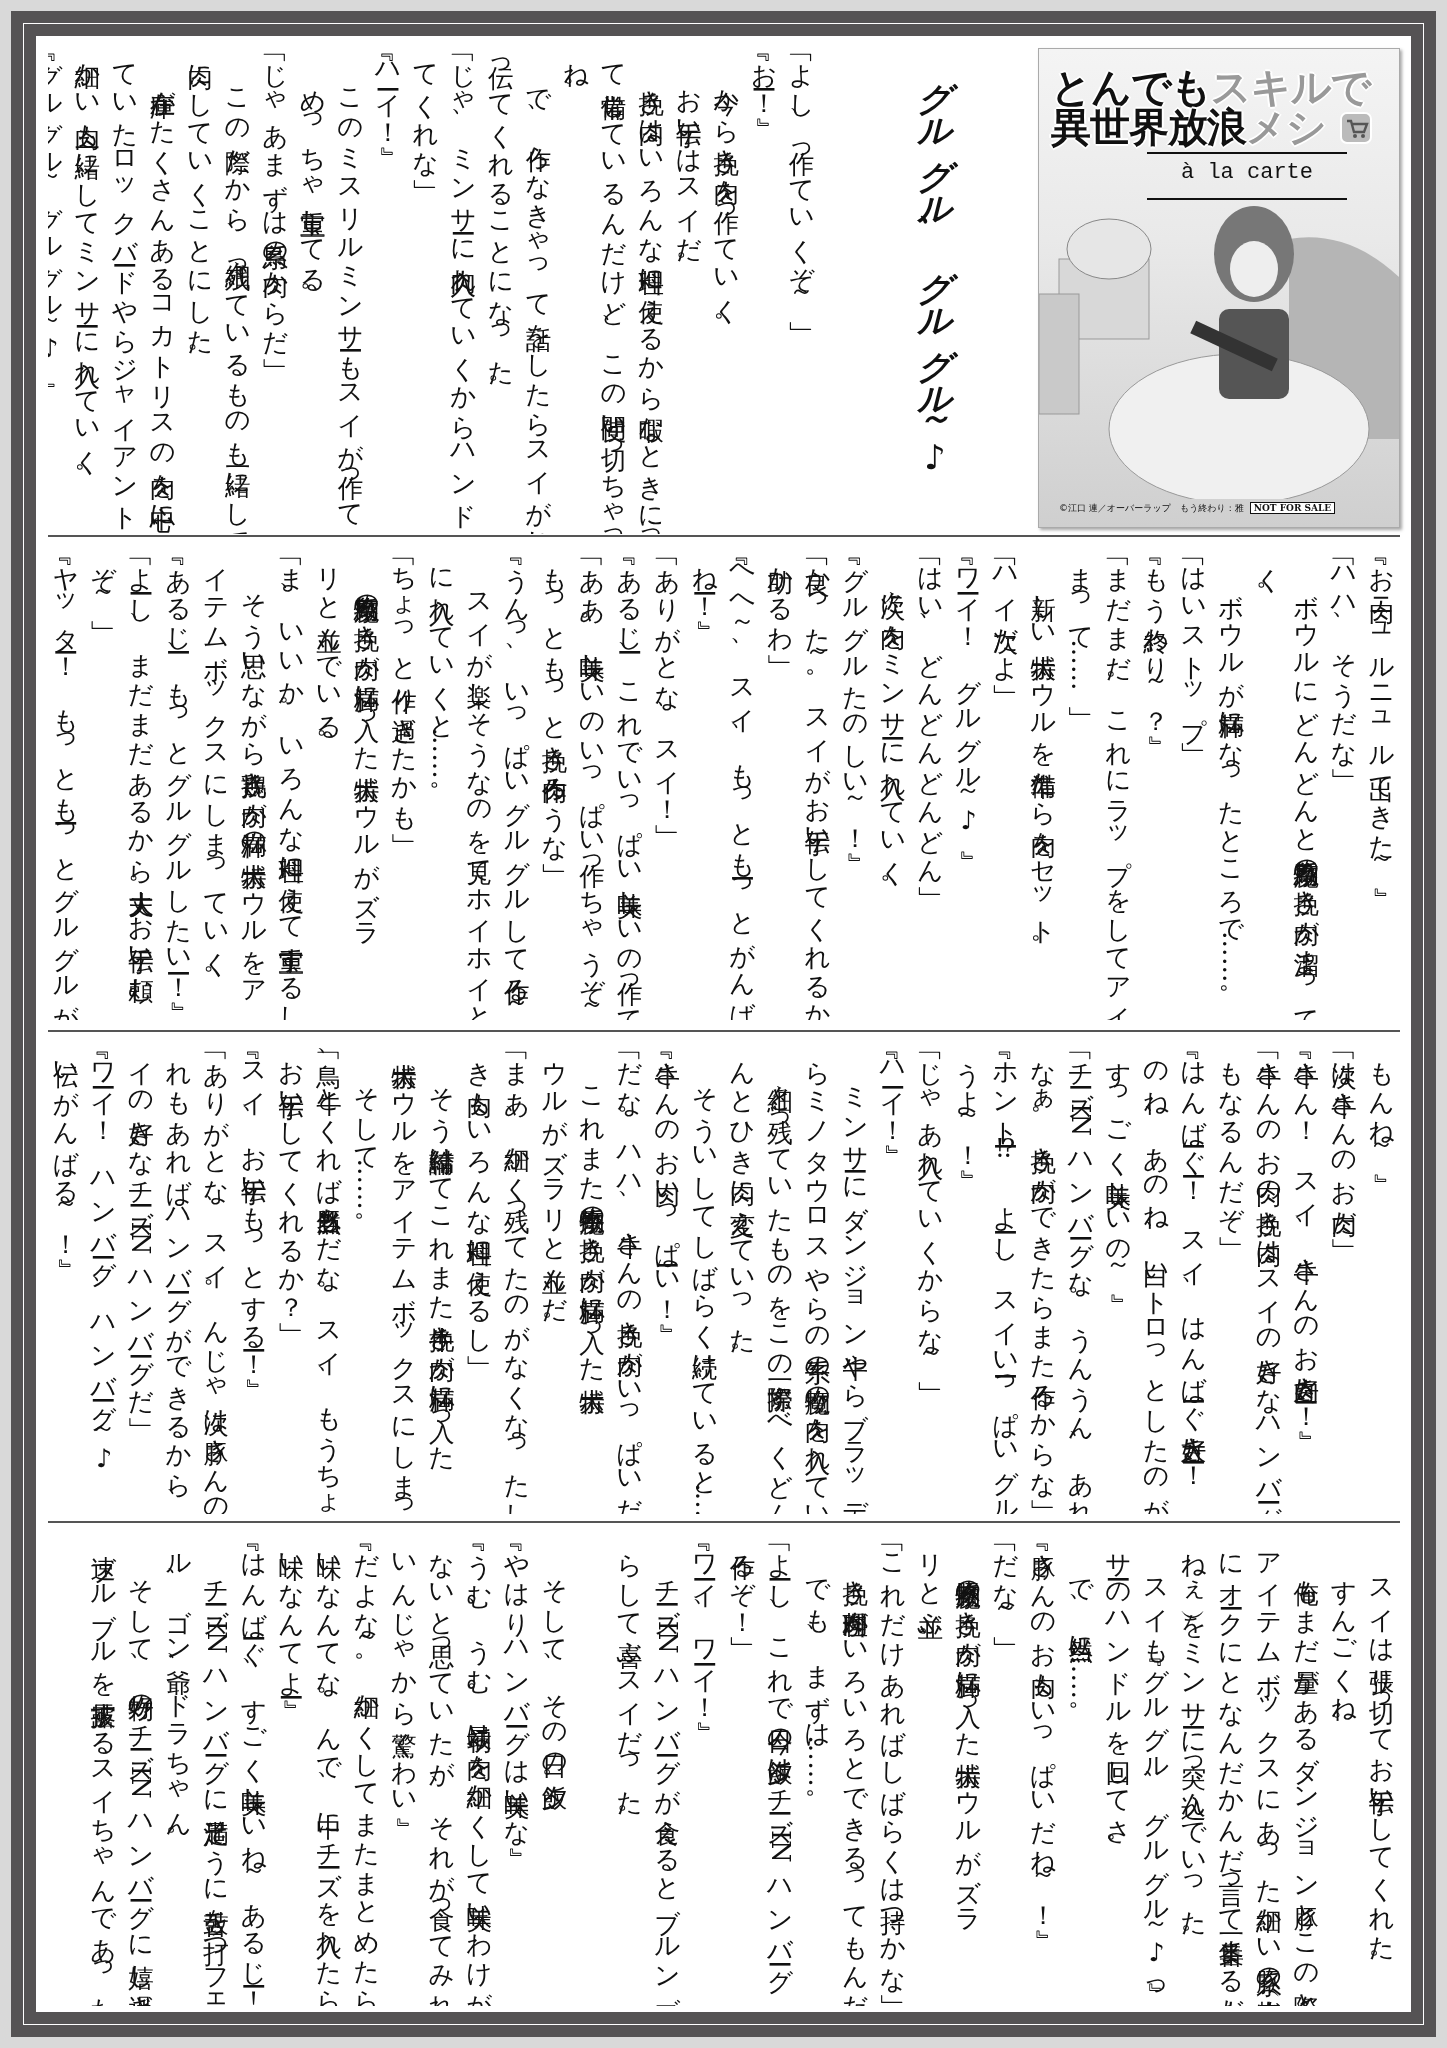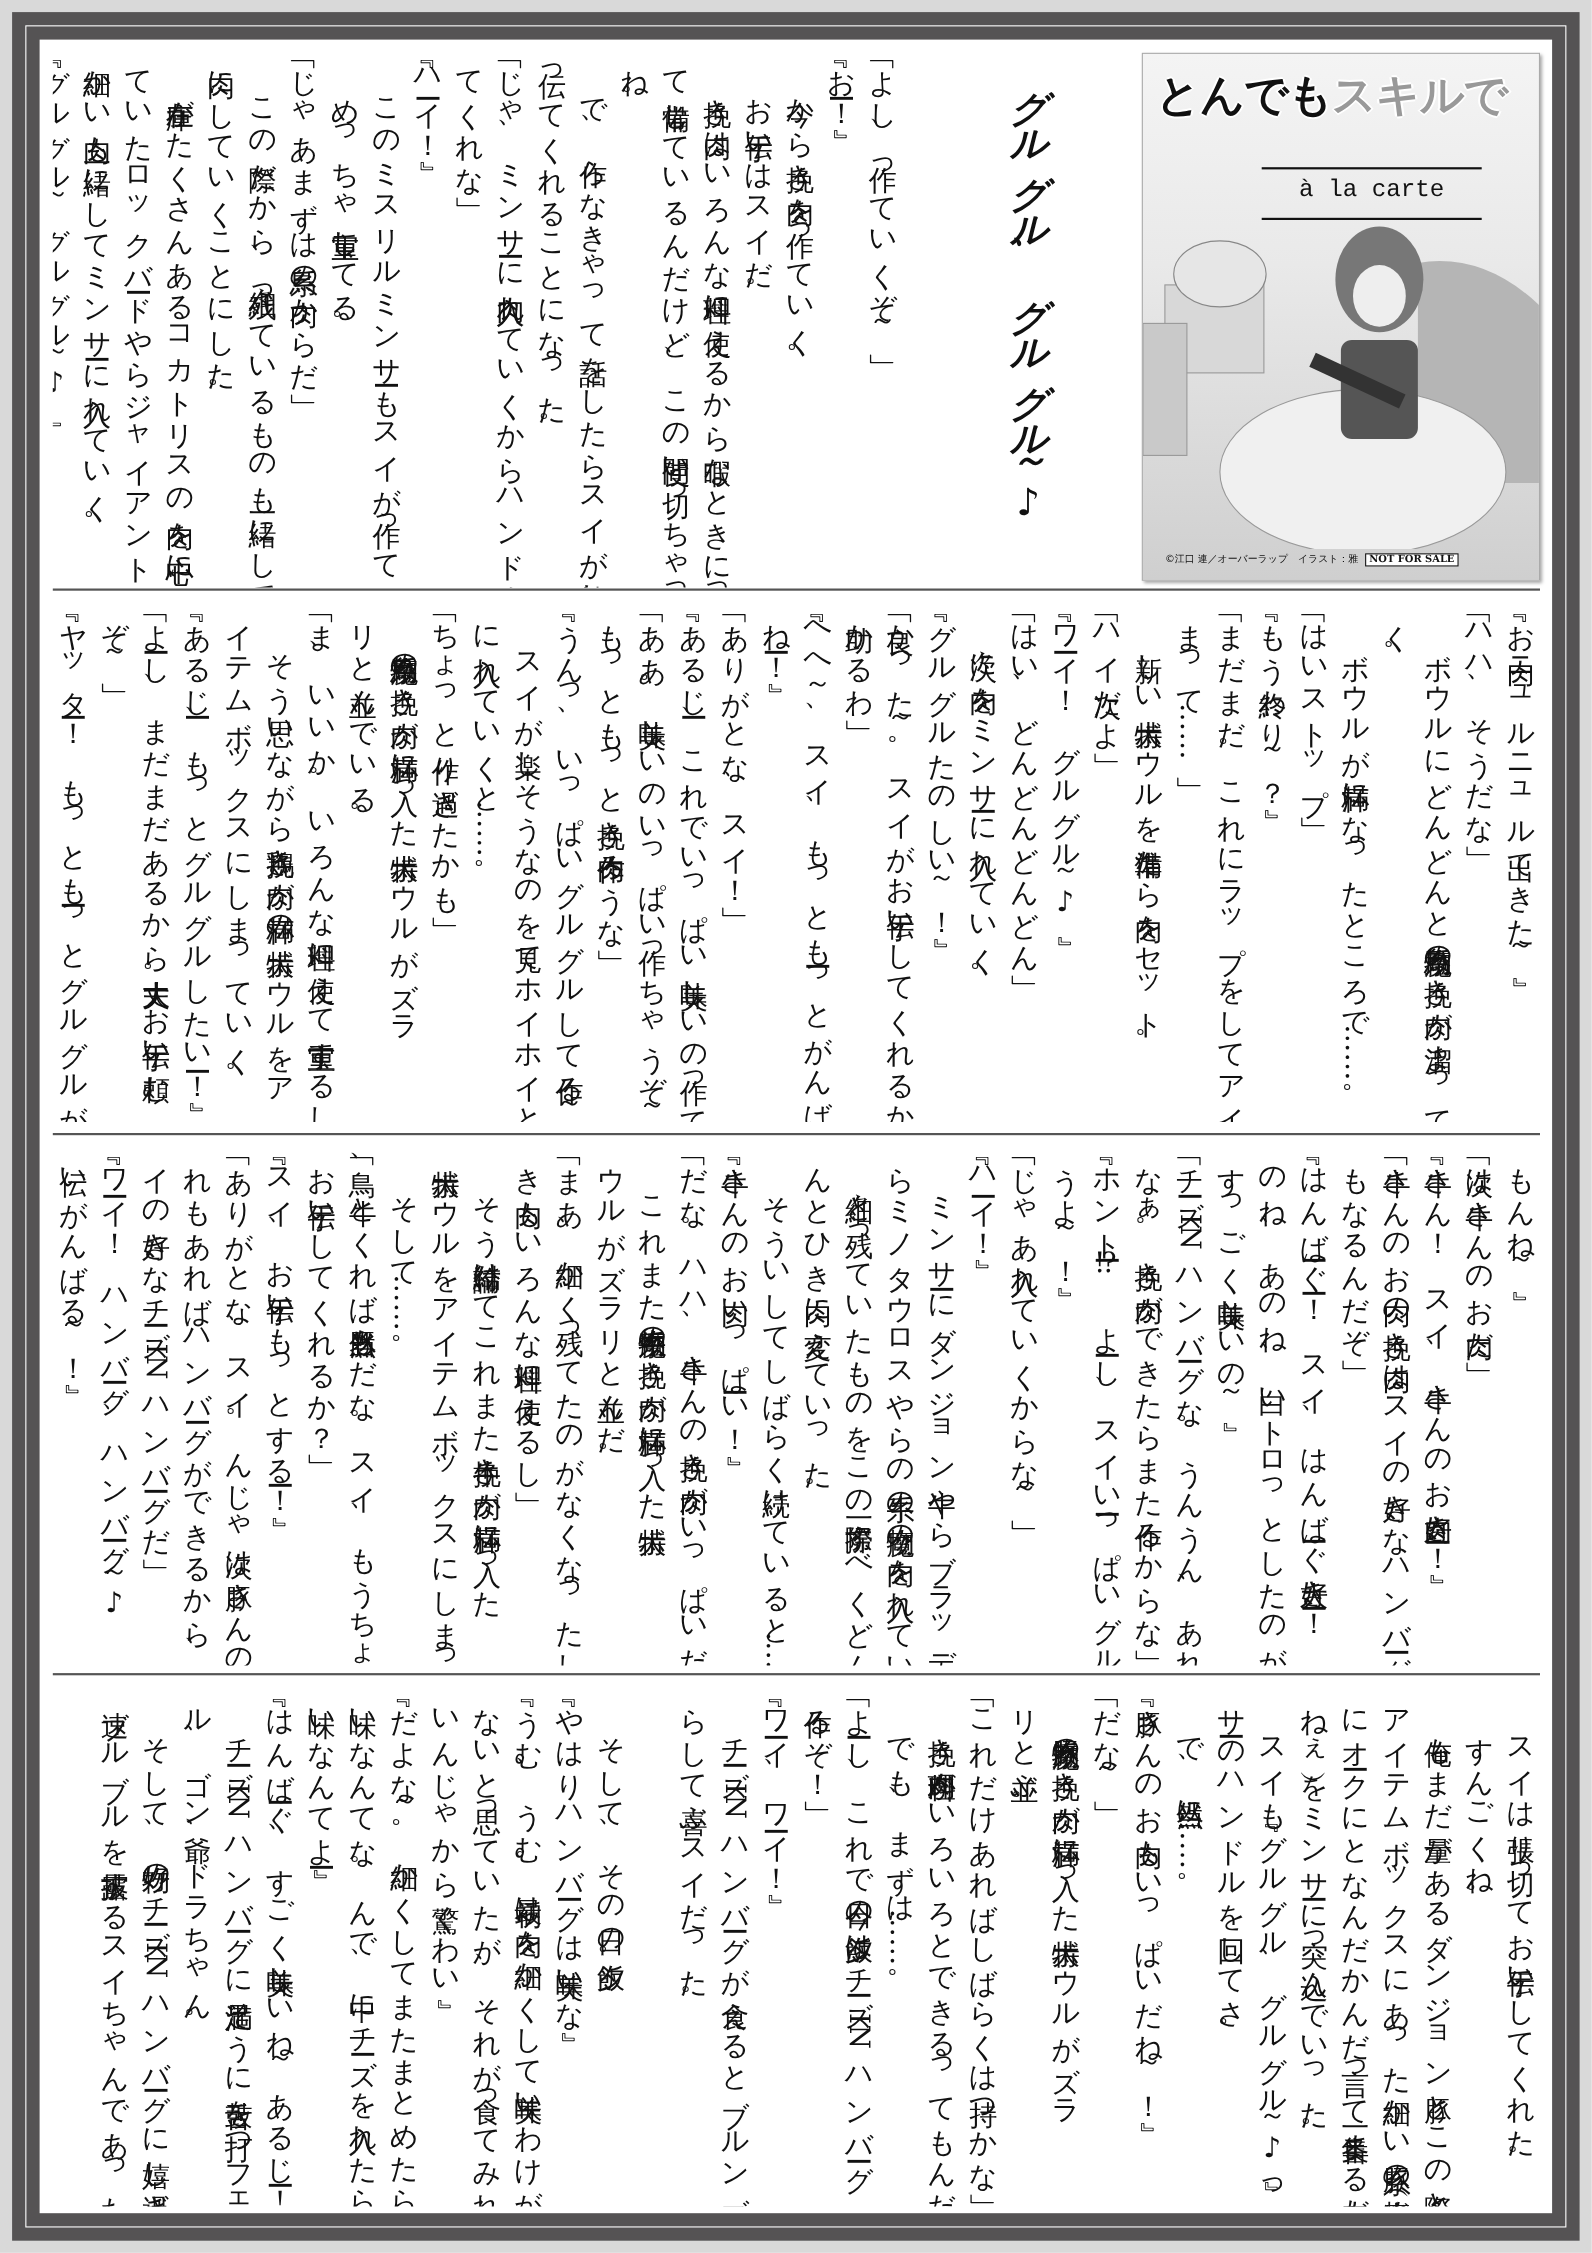--- a/index.html
+++ b/index.html
@@ -93,36 +93,45 @@
   <div class="tier" id="tier0" style="top:10px; height:488px;">
     <div class="vtext" id="vt0" style="right:372px;">
       <span class="col heading">グルグル、グルグル～♪</span>
     <span class="col">「よし、作っていくぞ～」</span><span class="col">『おー！』</span><span class="col">　今から挽き肉を作っていく。</span><span class="col">　お手伝いはスイだ。</span><span class="col">　挽き肉はいろんな料理に使えるから暇なときに作っ</span><span class="col">て常備しているんだけど、この間使い切っちゃったから</span><span class="col">ね。</span><span class="col">　で、作らなきゃって話をしたらスイが嬉しいことに手</span><span class="col">伝ってくれることになった。</span><span class="col">「じゃ、ミンサーに肉入れていくからハンドルを回し</span><span class="col">てくれな」</span><span class="col">『ハーイ！』</span><span class="col">　このミスリルミンサーもスイが作ってくれたものだ。</span><span class="col">　めっちゃ重宝してる。</span><span class="col">「じゃあまずは鳥系の肉からだ」</span><span class="col">　この際だから、細々残っているものも一緒にして挽き</span><span class="col">肉にしていくことにした。</span><span class="col">　在庫がたくさんあるコカトリスの肉を中心に、残っ</span><span class="col">ていたロックバードやらジャイアントドードーやらの</span><span class="col">細かい肉も一緒にしてミンサーに入れていく。</span><span class="col">『グルグル～グルグル～♪』</span></div>
   </div>
 
   <div class="cover">
     <div class="cover-title1">
       <span>とんでも</span><span class="gray">スキルで</span>
     </div>
+    <div class="cover-title2">
+      <span>異世界放浪</span><span class="gray">メシ</span>
+      <svg width="34" height="34" viewBox="0 0 34 34" style="vertical-align:-4px">
+        <rect x="2" y="2" width="30" height="30" rx="6" fill="#bbb" stroke="#fff" stroke-width="2"></rect>
+        <path d="M8 10 h4 l3 11 h10 l3-8 h-15" fill="none" stroke="#555" stroke-width="2.4"></path>
+        <circle cx="16" cy="25" r="2" fill="#555"></circle>
+          <circle cx="24" cy="25" r="2" fill="#555"></circle>
+      </svg>
+    </div>
     <div class="cover-sub-wrap">
       <div class="cover-sub">à la carte</div>
     </div>
     <svg class="cover-art" viewBox="0 0 362 300">
       <rect x="20" y="60" width="90" height="80" fill="#d8d8d8" stroke="#999"></rect>
       <rect x="0" y="95" width="40" height="120" fill="#c9c9c9" stroke="#999"></rect>
       <ellipse cx="70" cy="50" rx="42" ry="30" fill="#e6e6e6" stroke="#888"></ellipse>
       <path d="M250 40 q60 -10 112 40 v160 h-112 z" fill="#b5b5b5"></path>
       <ellipse cx="200" cy="230" rx="130" ry="75" fill="#f0f0f0" stroke="#999"></ellipse>
       <ellipse cx="215" cy="55" rx="40" ry="48" fill="#777"></ellipse>
       <ellipse cx="215" cy="70" rx="24" ry="28" fill="#eee"></ellipse>
       <rect x="180" y="110" width="70" height="90" fill="#555" rx="10"></rect>
       <rect x="150" y="140" width="90" height="14" fill="#333" transform="rotate(25 195 147)"></rect>
     </svg>
     <div class="cover-credit">
-      <span>©江口 連／オーバーラップ　イラスト：雅</span><span class="cover-nfs">NOT FOR SALE</span>
+      <span>©江口 連／オーバーラップ　もう終わり：雅</span><span class="cover-nfs">NOT FOR SALE</span>
     </div>
   </div>
 
   <div class="tier-sep" style="top:499px;"></div>
 
   <div class="tier" style="top:514px; height:470px;">
     <div class="vtext" id="vt1"><span class="col">『お肉ニュルニュル出てきた～』</span><span class="col">「ハハ、そうだな」</span><span class="col">　ボウルにどんどんと鳥系魔物の挽き肉が溜まってい</span><span class="col">く。</span><span class="col">　ボウルが満杯になったところで……。</span><span class="col">「はいストップ」</span><span class="col">『もう終わり～？』</span><span class="col">「まだまだ。これにラップをしてアイテムボックスにし</span><span class="col">まって……」</span><span class="col">　新しい特大ボウルを準備たら肉をセット。</span><span class="col">「ハイ次だよ」</span><span class="col">『ワーイ！　グルグル～♪』</span><span class="col">「はい、どんどんどんどん」</span><span class="col">　次々に肉をミンサーに入れていく。</span><span class="col">『グルグルたのしい～！』</span><span class="col">「良かった～。スイがお手伝いしてくれるからホント</span><span class="col">助かるわ」</span><span class="col">『へへ～、スイ、もっともーっとがんばっちゃうもん</span><span class="col">ねー！』</span><span class="col">「ありがとな、スイ！」</span><span class="col">『あるじー、これでいっぱい美味しいの作ってね～』</span><span class="col">「ああ。美味しいのいっぱい作っちゃうぞ～。ささ、</span><span class="col">もっともっと挽き肉作ろうな」</span><span class="col">『うんっ、いっぱいグルグルして作る～！』</span><span class="col">　スイが楽しそうなのを見てホイホイと肉をミンサー</span><span class="col">に入れていくと……。</span><span class="col">「ちょっと作り過ぎたかも」</span><span class="col">　鳥系魔物の挽き肉が満杯に入った特大ボウルがズラ</span><span class="col">リと並んでいる。</span><span class="col">「ま、いいか。いろんな料理に使えて重宝するし」</span><span class="col">　そう思いながら鶏挽き肉が満杯の特大ボウルをア</span><span class="col">イテムボックスにしまっていく。</span><span class="col">『あるじー、もっとグルグルしたいー！』</span><span class="col">「よーし、まだまだあるから大丈夫。お手伝い頼む</span><span class="col">ぞ～」</span><span class="col">『ヤッター！　もっともーっとグルグルがんばっちゃう</span></div>
   </div>
 
   <div class="tier-sep" style="top:994px;"></div>

